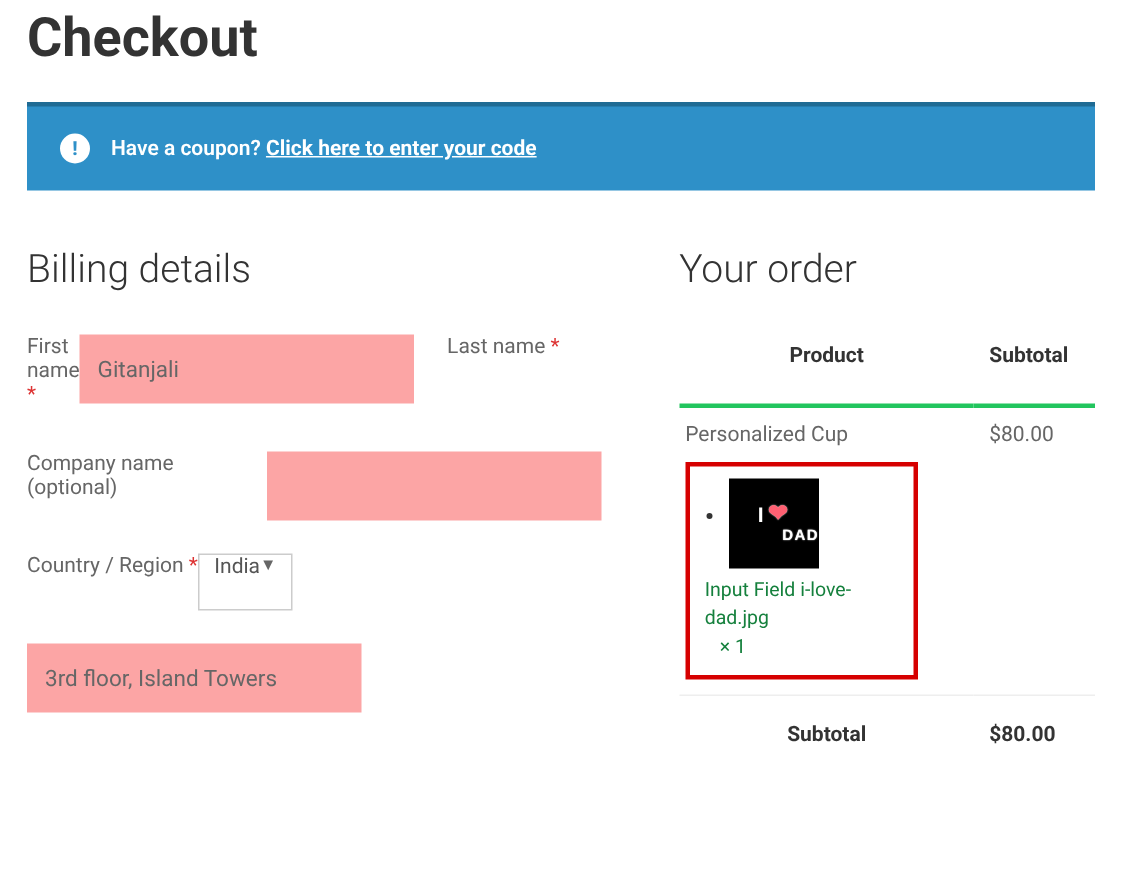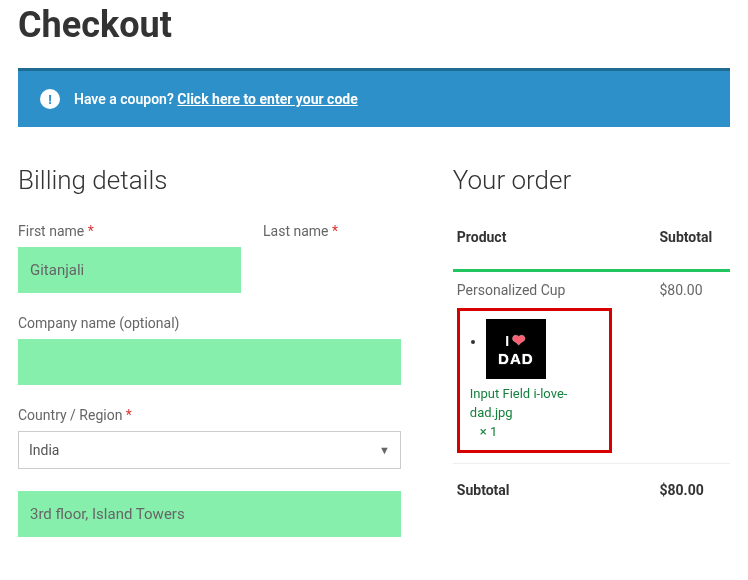--- a/index.html
+++ b/index.html
@@ -54,62 +54,61 @@
   .col-order   { flex: 1 1 42%; }
 
   .section-heading {
     font-size: 26px;
     font-weight: 300;
     color: #333;
     margin-bottom: 28px;
   }
 
   .form-row { display: flex; gap: 22px; margin-bottom: 22px; }
-  .form-field { flex: 1; display: flex; flex-direction: column; }
+  .form-field { flex: 1; display: flex; flex-direction: row; }
   .form-field.full { width: 100%; }
   .form-label {
     font-size: 14px;
     color: #666;
     margin-bottom: 8px;
   }
   .required { color: #d33; }
   .text-input {
-    background: #86efac;
+    background: #fca5a5;
     border: none;
     padding: 14px 12px;
     font-size: 15px;
     color: #666;
     font-family: inherit;
     height: 46px;
   }
   .select-wrap {
     border: 1px solid #ccc;
     background: #fff;
     height: 38px;
     display: flex;
-    align-items: center;
     justify-content: space-between;
     padding: 0 10px;
     font-size: 14px;
     color: #555;
     cursor: pointer;
   }
   .select-wrap .chevron {
     font-size: 11px;
     color: #666;
   }
 
   
   .order-table {
     width: 100%;
     border-collapse: collapse;
     font-size: 14px;
   }
   .order-table th {
-    text-align: left;
+    text-align: center;
     font-weight: 700;
     color: #333;
     padding: 6px 4px 24px 4px;
   }
   .order-table th:last-child,
   .order-table td:last-child { text-align: left; padding-left: 10px; }
   .order-table td {
     padding: 10px 4px;
     color: #666;
     vertical-align: top;
@@ -139,21 +138,21 @@
     justify-content: center;
     color: #fff;
     font-family: "Comic Sans MS", cursive, sans-serif;
     font-weight: 700;
     font-size: 14px;
     line-height: 1;
     gap: 2px;
   }
   .thumb .top { letter-spacing: 1px; display: flex; align-items: center; gap: 2px;}
   .thumb .heart { color: #ff6072; font-size: 16px; text-shadow: 0 0 1px #fff; }
-  .thumb .bottom { font-size: 15px; letter-spacing: 1px; text-shadow: 0 0 1px #fff; }
+  .thumb .bottom { font-size: 10px; letter-spacing: 1px; text-shadow: 0 0 1px #fff; padding-left: 36px; }
   .meta-line {
     font-size: 13px;
     color: #15803d;
     line-height: 1.45;
   }
 </style>
 </head>
 <body>
 
 <h1 class="page-title">Checkout</h1>

